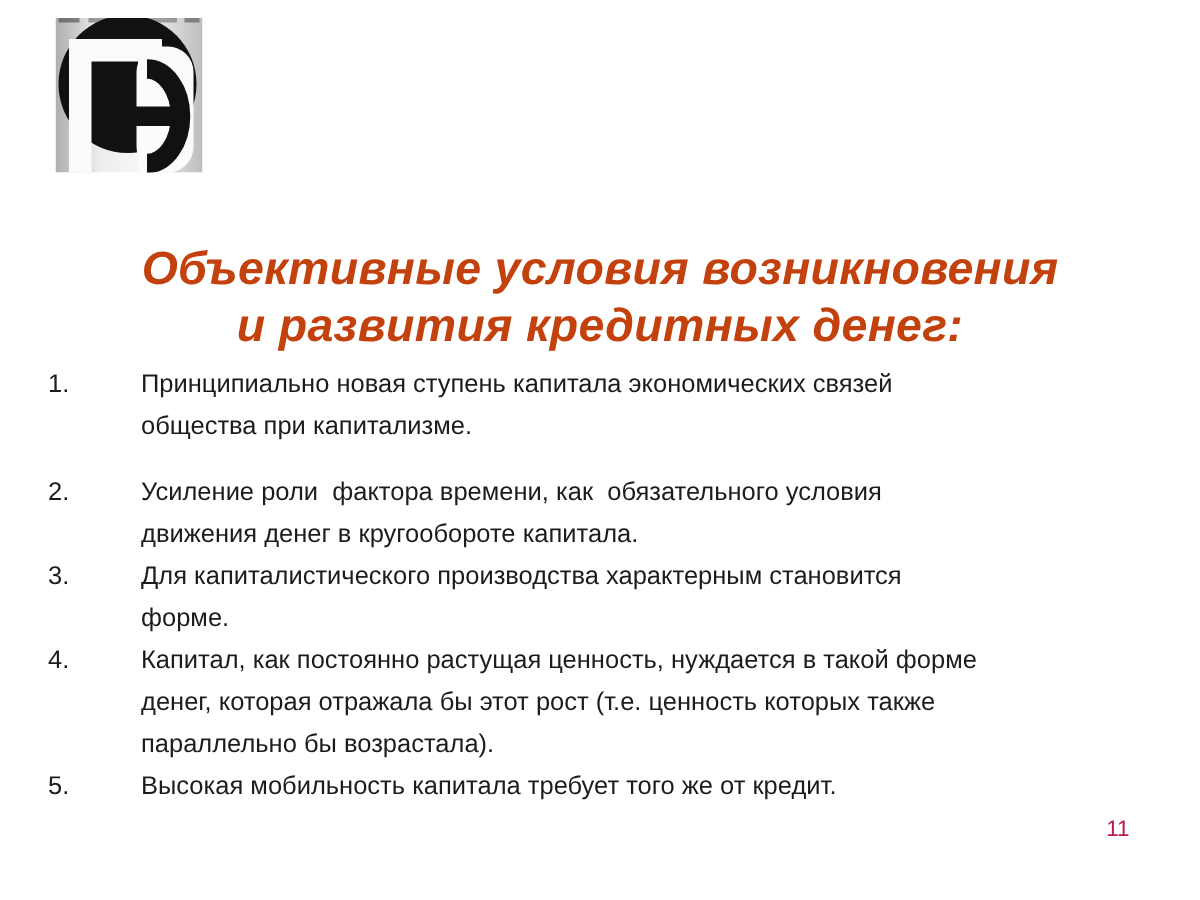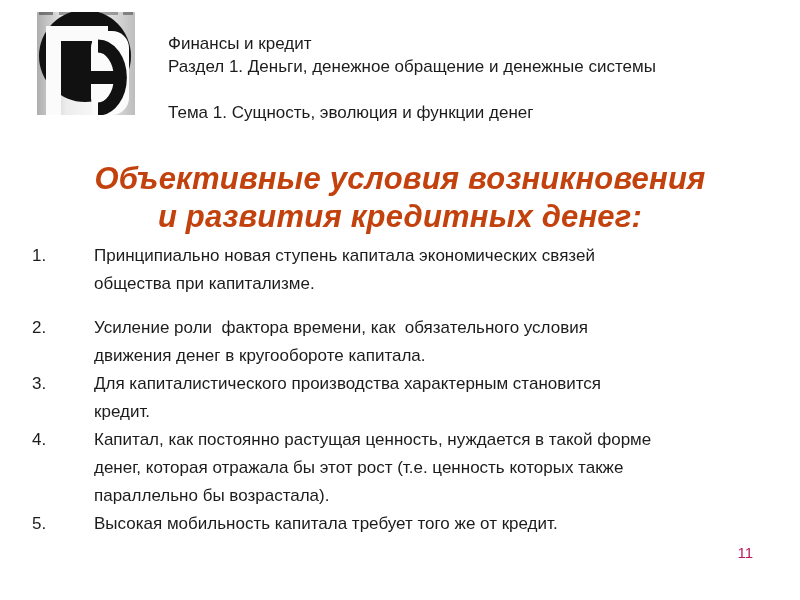--- a/index.html
+++ b/index.html
@@ -115,43 +115,39 @@
       <rect x="9" y="14" width="15" height="89" fill="#fbfbfb"></rect>
       <rect x="55" y="14" width="16" height="89" fill="#fbfbfb"></rect>
 
       <rect x="54" y="19" width="38" height="84" rx="17" fill="#fbfbfb"></rect>
 
       <path d="M 61 34 A 22 31 0 1 1 61 97" fill="none" stroke="#111111" stroke-width="13"></path>
       <rect x="53" y="59" width="26" height="13" fill="#111111"></rect>
     </svg>
   </div>
 
-  <div class="header-block">Финансы и кредит
-Раздел 1. Деньги, денежное обращение и денежные системы
-
-Тема 1. Сущность, эволюция и функции денег</div>
 
   <h1 class="slide-title">Объективные условия возникновения
 и развития кредитных денег:</h1>
 
   <ol class="conditions-list">
     <li class="list-item gap-after">
       <span class="list-item-number">1.</span>
       <span class="list-item-text">Принципиально новая ступень капитала экономических связей
 общества при капитализме.</span>
     </li>
     <li class="list-item">
       <span class="list-item-number">2.</span>
       <span class="list-item-text">Усиление роли  фактора времени, как  обязательного условия
 движения денег в кругообороте капитала.</span>
     </li>
     <li class="list-item">
       <span class="list-item-number">3.</span>
       <span class="list-item-text">Для капиталистического производства характерным становится
-кредит.</span>
+форме.</span>
     </li>
     <li class="list-item">
       <span class="list-item-number">4.</span>
       <span class="list-item-text">Капитал, как постоянно растущая ценность, нуждается в такой форме
 денег, которая отражала бы этот рост (т.е. ценность которых также
 параллельно бы возрастала).</span>
     </li>
     <li class="list-item">
       <span class="list-item-number">5.</span>
       <span class="list-item-text">Высокая мобильность капитала требует того же от кредит.</span>

